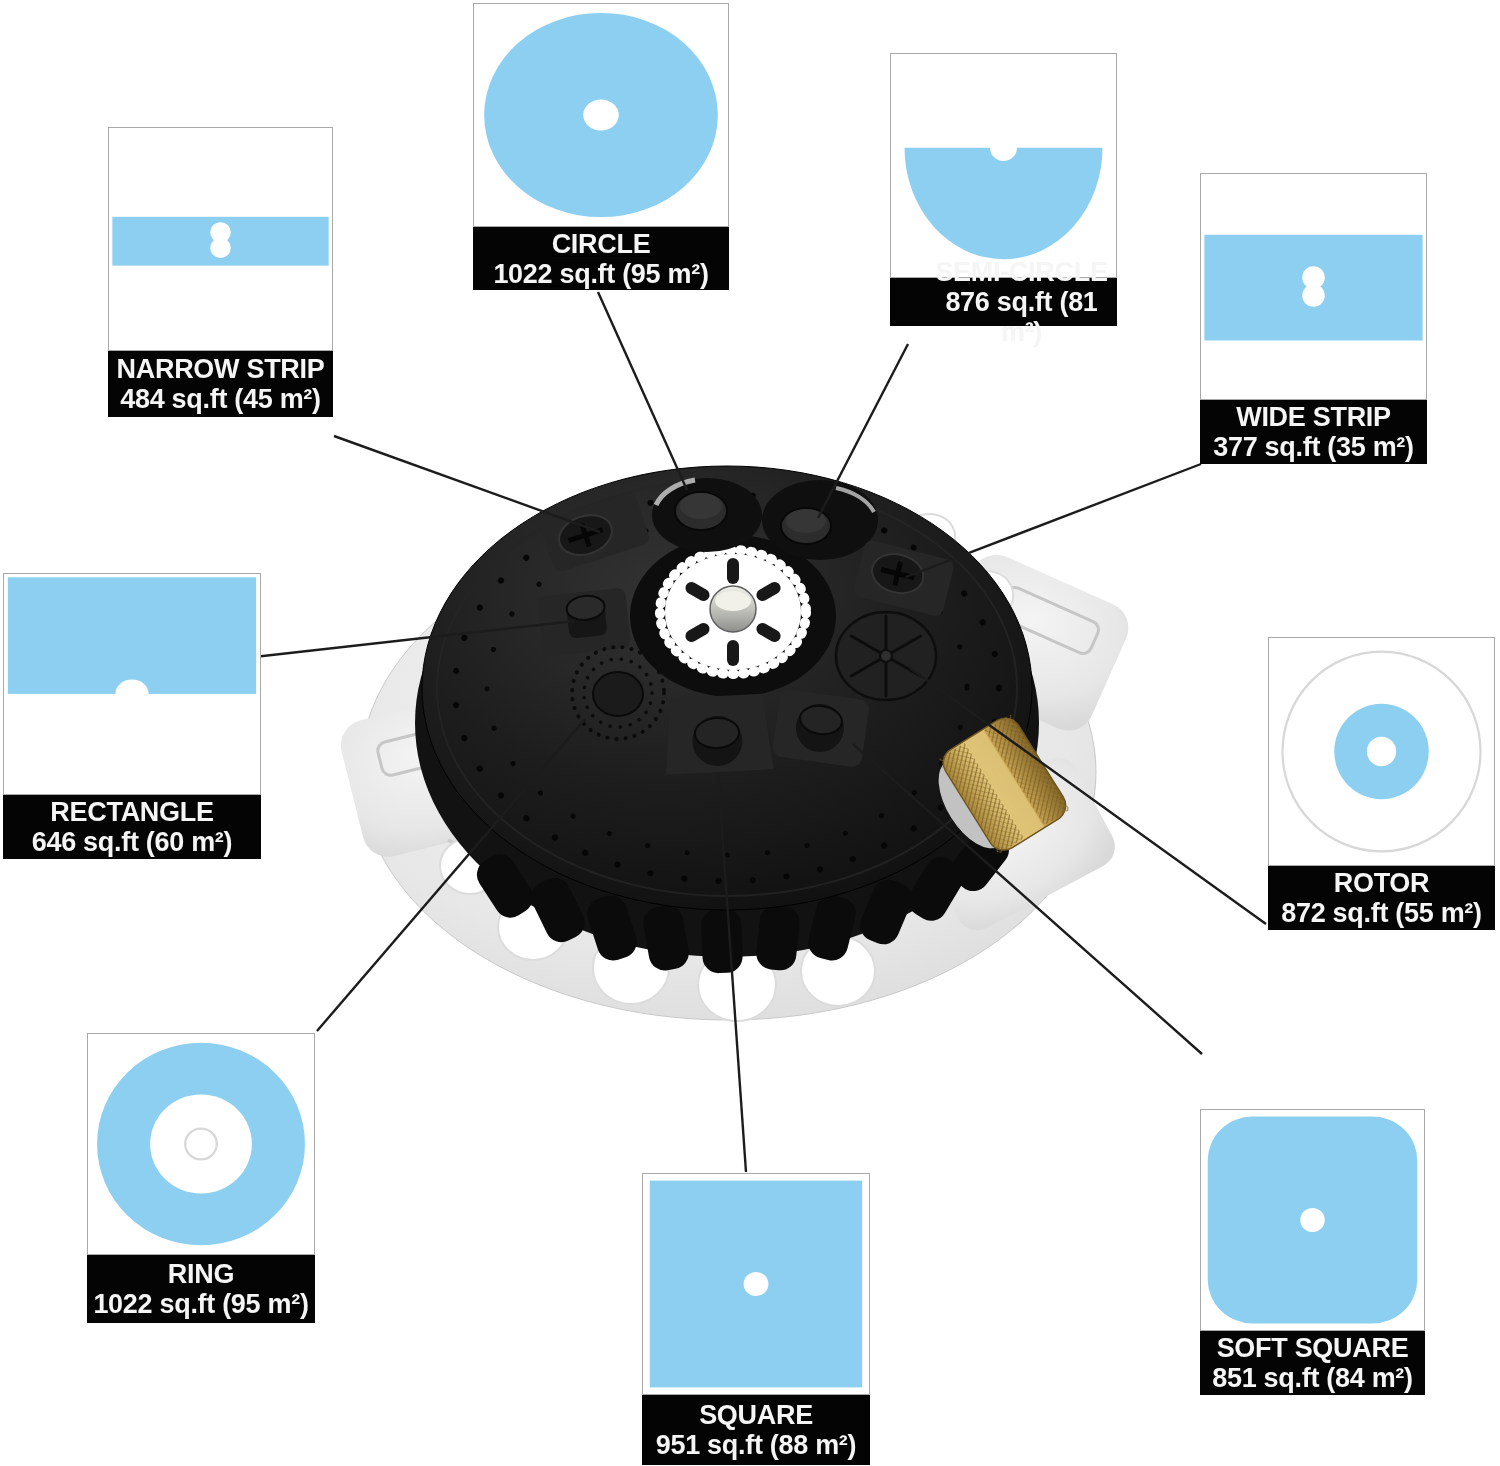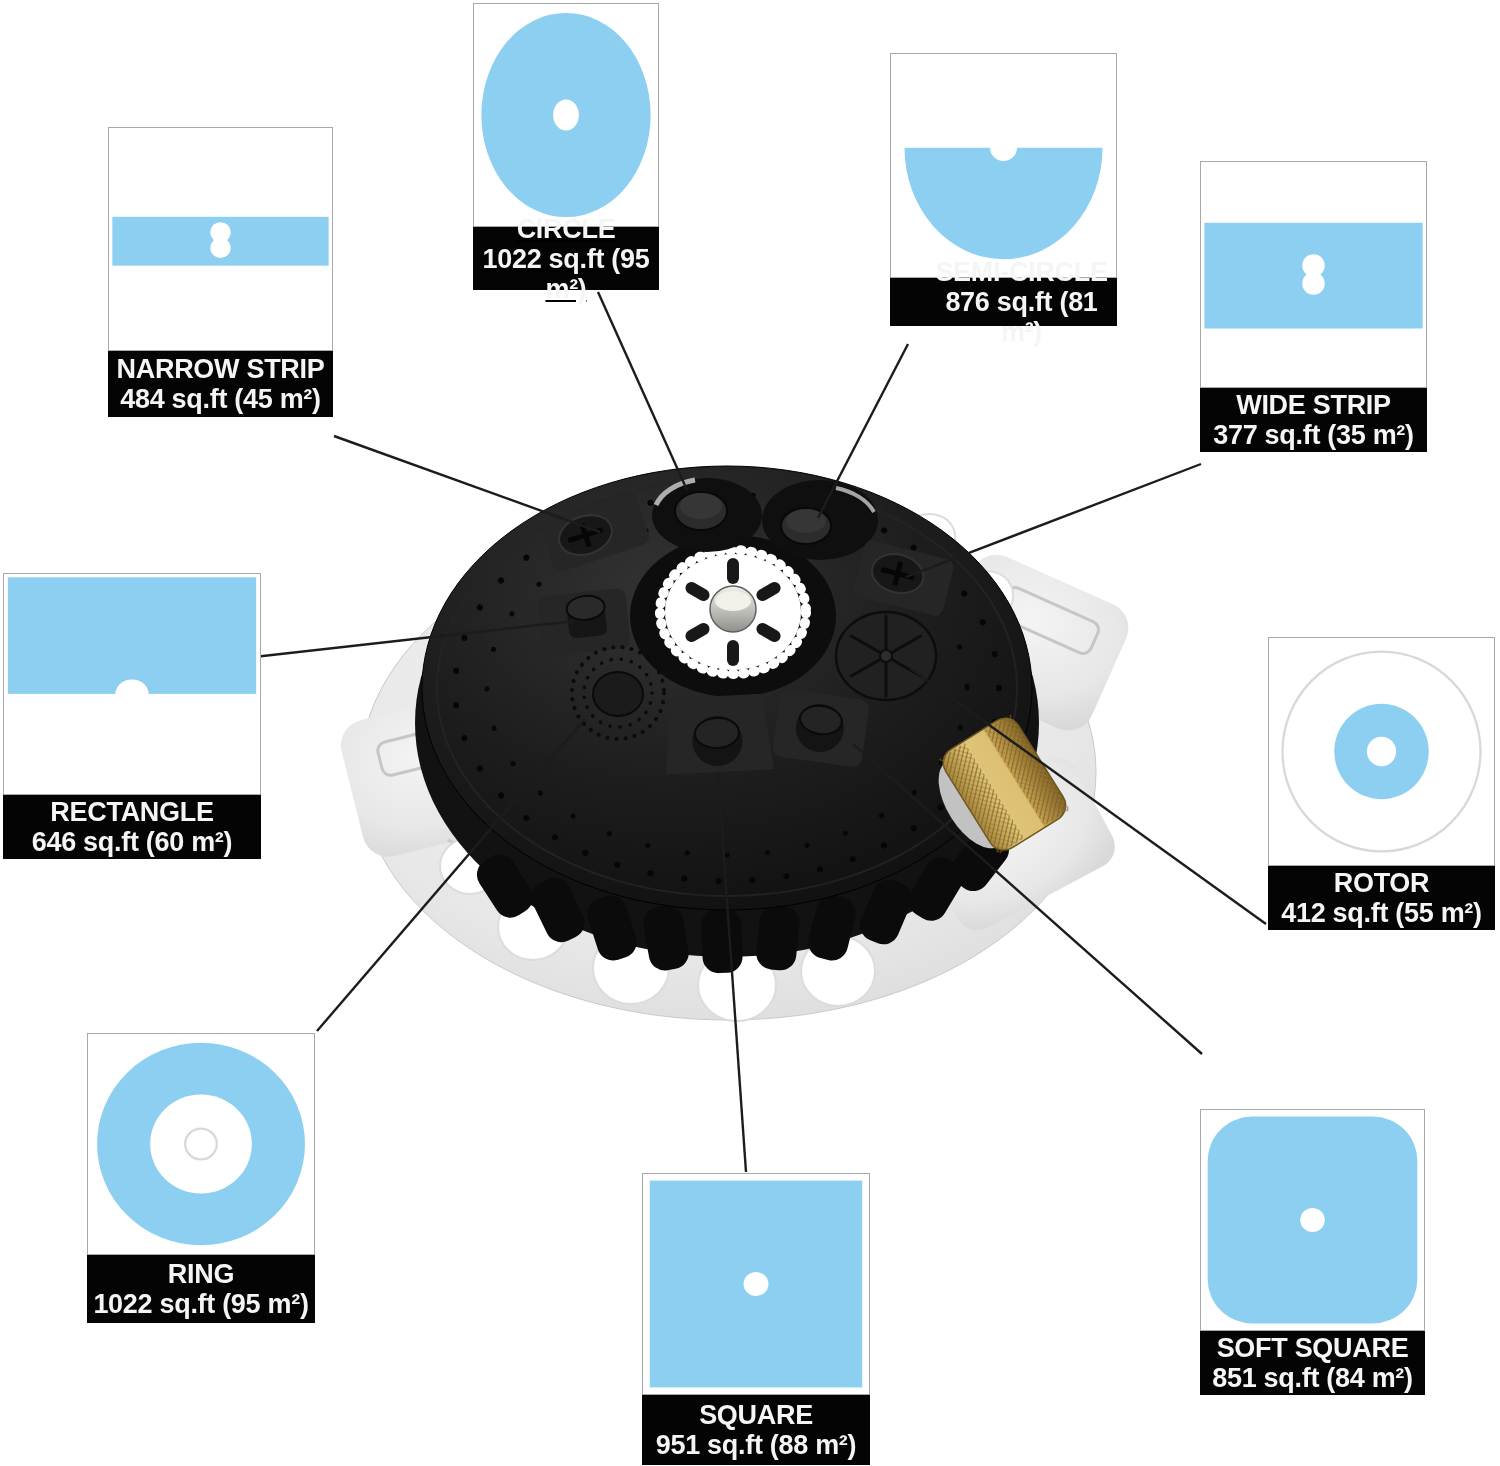--- a/index.html
+++ b/index.html
@@ -206,21 +206,21 @@
         <circle cx="50" cy="47" r="4.6" fill="#ffffff"></circle>
         <circle cx="50" cy="54" r="4.6" fill="#ffffff"></circle>
       </svg>
     </div>
     <div class="plabel" style="height:66px;">
       <div class="l1">NARROW STRIP</div>
       <div class="l2">484 sq.ft (45 m²)</div>
     </div>
   </div>
 
-  <div class="callout" style="left:473px;top:3px;width:186px;text-decoration:underline;">
+  <div class="callout" style="left:473px;top:3px;width:256px;text-decoration:underline;">
     <div class="pattern" style="height:224px;">
       <svg viewBox="0 0 100 100" preserveAspectRatio="none">
         <circle cx="50" cy="50" r="46" fill="#8DCFF1"></circle>
         <circle cx="50" cy="50" r="7" fill="#ffffff"></circle>
       </svg>
     </div>
     <div class="plabel" style="height:63px;">
       <div class="l1">CIRCLE</div>
       <div class="l2">1022 sq.ft (95 m²)</div>
     </div>
@@ -232,21 +232,21 @@
         <path d="M 6 42 A 44 50 0 0 0 94 42 Z" fill="#8DCFF1"></path>
         <circle cx="50" cy="42" r="6" fill="#ffffff"></circle>
       </svg>
     </div>
     <div class="plabel" style="height:48px;padding-left:36px;">
       <div class="l1">SEMI-CIRCLE</div>
       <div class="l2">876 sq.ft (81 m²)</div>
     </div>
   </div>
 
-  <div class="callout" style="left:1200px;top:161px;width:227px;">
+  <div class="callout" style="left:1200px;top:173px;width:227px;">
     <div class="pattern" style="height:227px;">
       <svg viewBox="0 0 100 100" preserveAspectRatio="none">
         <rect x="1.5" y="27" width="97" height="47" fill="#8DCFF1"></rect>
         <circle cx="50" cy="46" r="5" fill="#ffffff"></circle>
         <circle cx="50" cy="54" r="5" fill="#ffffff"></circle>
       </svg>
     </div>
     <div class="plabel" style="height:64px;">
       <div class="l1">WIDE STRIP</div>
       <div class="l2">377 sq.ft (35 m²)</div>
@@ -269,21 +269,21 @@
   <div class="callout" style="left:1268px;top:637px;width:227px;">
     <div class="pattern" style="height:229px;">
       <svg viewBox="0 0 100 100" preserveAspectRatio="none">
         <circle cx="50" cy="50" r="44" fill="#ffffff" stroke-width="1" stroke="#D8D8D8"></circle>
         <circle cx="50" cy="50" r="21" fill="#8DCFF1"></circle>
         <circle cx="50" cy="50" r="6.5" fill="#ffffff"></circle>
       </svg>
     </div>
     <div class="plabel" style="height:64px;">
       <div class="l1">ROTOR</div>
-      <div class="l2">412 sq.ft (55 m²)</div>
+      <div class="l2">872 sq.ft (55 m²)</div>
     </div>
   </div>
 
   <div class="callout" style="left:87px;top:1033px;width:228px;border-radius:12px;">
     <div class="pattern" style="height:222px;">
       <svg viewBox="0 0 100 100" preserveAspectRatio="none">
         <circle cx="50" cy="50" r="46" fill="#8DCFF1"></circle>
         <circle cx="50" cy="50" r="22.5" fill="#ffffff"></circle>
         <circle cx="50" cy="50" r="7" fill="none" stroke-width="1" stroke="#D8D8D8"></circle>
       </svg>

